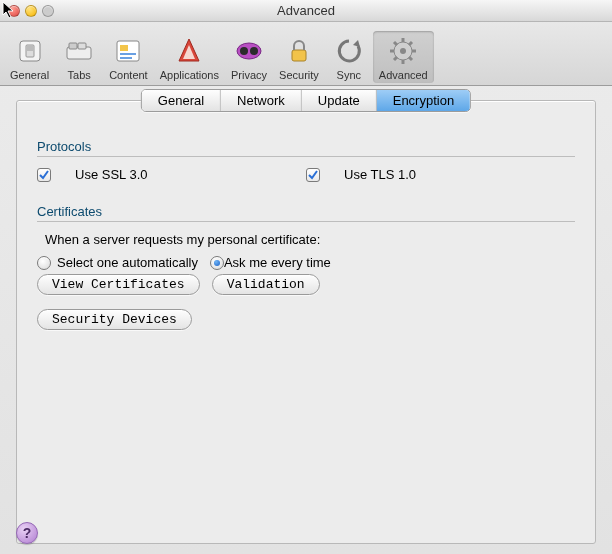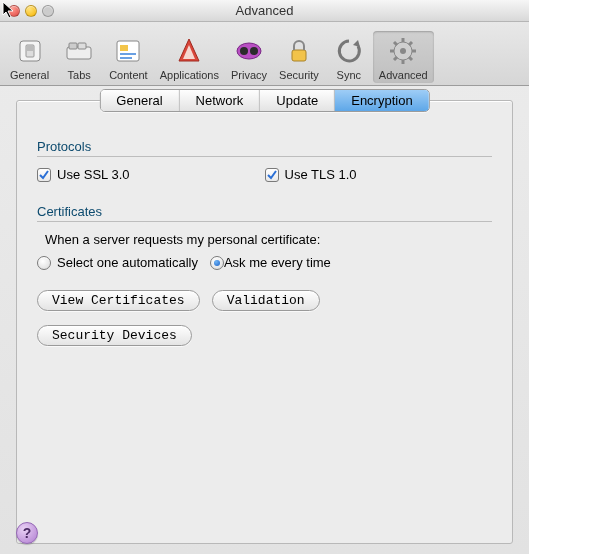--- a/index.html
+++ b/index.html
@@ -6,21 +6,21 @@
   body {
     font-family: "Lucida Grande", "Helvetica Neue", Arial, sans-serif;
     font-size: 13px;
     color: #000;
     background: #fff;
     width: 612px;
     height: 554px;
     overflow: hidden;
   }
   .window {
-    width: 529px;
+    width: 612px;
     height: 554px;
     background: linear-gradient(#ececec, #e2e2e2);
     display: flex;
     flex-direction: column;
   }
   
   .titlebar {
     height: 22px;
     background: linear-gradient(#f6f6f6, #d8d8d8);
     border-bottom: 1px solid #b5b5b5;
@@ -142,35 +142,35 @@
   }
   .row {
     display: flex;
     align-items: center;
   }
   .checkbox-row {
     display: flex;
     gap: 0;
     margin-bottom: 22px;
   }
-  .checkbox-row .cb-group { flex: 1; display: flex; align-items: center; gap: 6px; }
+  .checkbox-row .cb-group { flex: 1; display: flex; align-items: center; gap: 24px; }
   .cb {
     width: 14px; height: 14px;
     border: 1px solid #7a7a7a;
     border-radius: 3px;
     background: linear-gradient(#fff, #e8e8e8);
     display: flex; align-items: center; justify-content: center;
     box-shadow: inset 0 1px 0 #fff;
   }
   .cb svg { width: 12px; height: 12px; }
   .desc {
     font-size: 13px;
     margin: 2px 0 8px 8px;
   }
-  .radio-row { display: flex; gap: 12px; align-items: center; margin-bottom: 20px; }
+  .radio-row { display: flex; gap: 12px; align-items: center; margin-bottom: 4px; }
   .radio {
     width: 14px; height: 14px; border-radius: 50%;
     border: 1px solid #7a7a7a;
     background: radial-gradient(circle at 40% 35%, #fff, #d8d8d8);
     display: flex; align-items: center; justify-content: center;
     box-shadow: inset 0 1px 0 #fff;
   }
   .radio.checked::after {
     content: "";
     width: 6px; height: 6px; border-radius: 50%;

